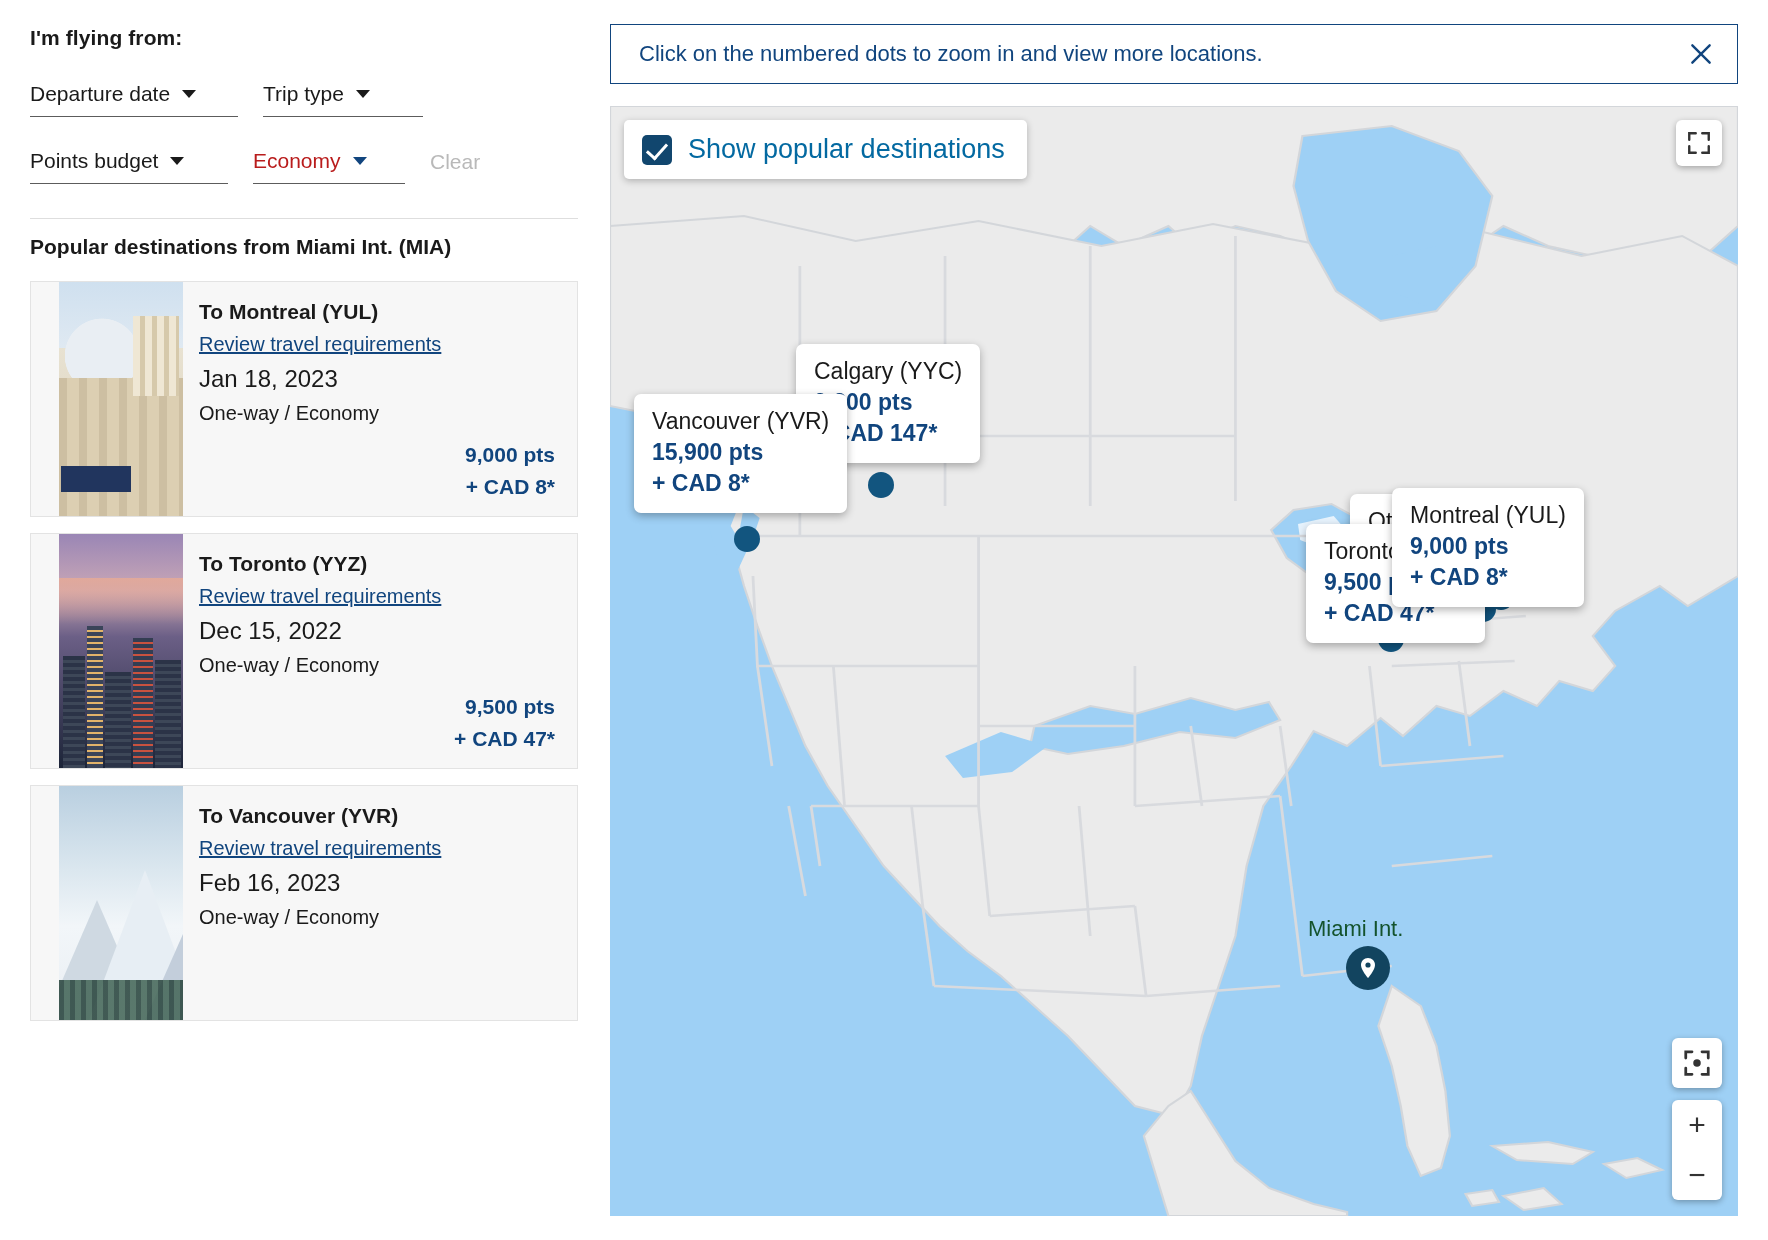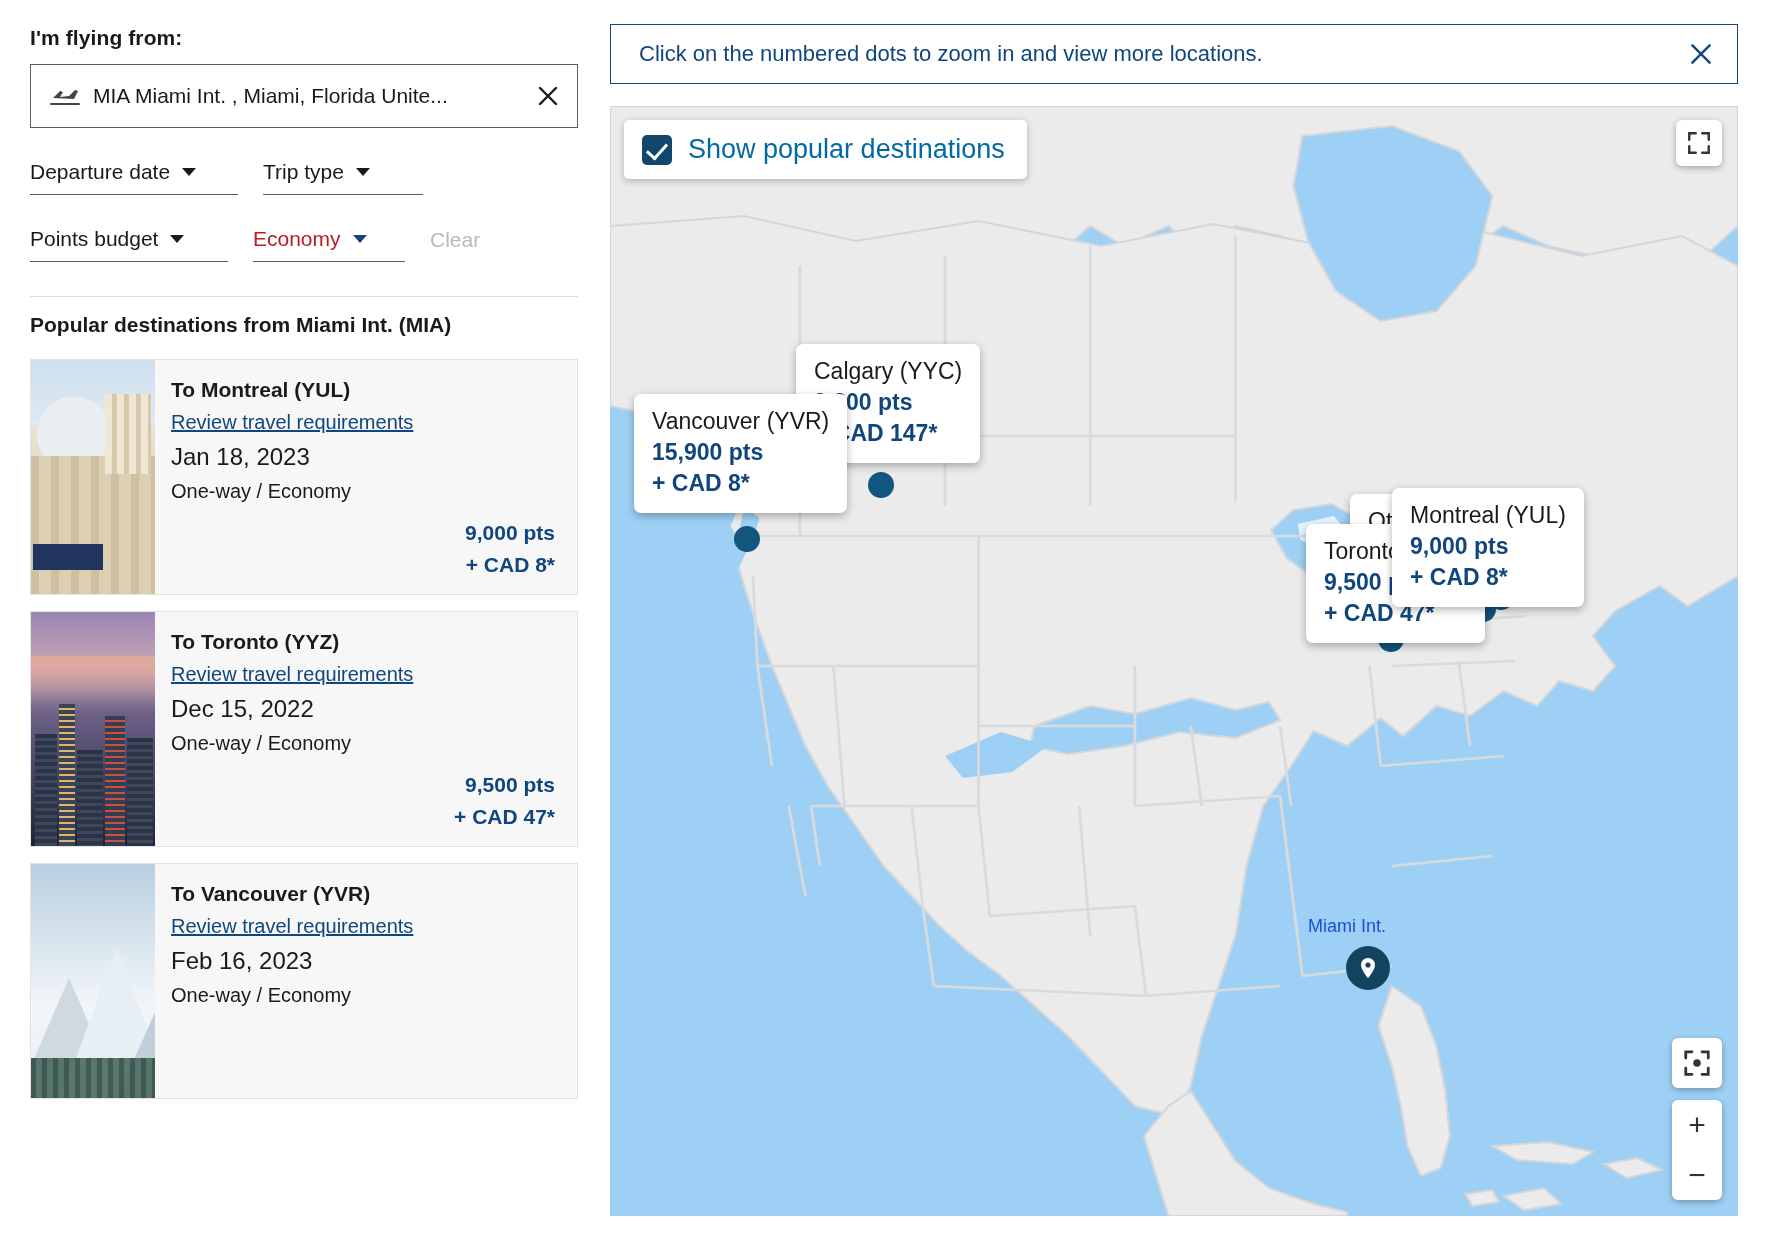--- a/index.html
+++ b/index.html
@@ -102,20 +102,21 @@
 
   .cards { margin-top: 22px; }
   .dest-card {
     display: flex;
     background: #f7f7f7;
     border: 1px solid #e3e3e3;
     height: 236px;
     margin-bottom: 16px;
     cursor: pointer;
     overflow: hidden;
+    padding-left: 28px;
   }
   .card-thumb {
     width: 124px;
     flex: 0 0 124px;
     position: relative;
     overflow: hidden;
   }
   .card-body {
     flex: 1 1 auto;
     position: relative;
@@ -324,47 +325,35 @@
   .origin-pin {
     position: absolute;
     width: 44px; height: 44px;
     background: #12445f;
     border-radius: 50%;
     z-index: 18;
     display:flex; align-items:center; justify-content:center;
   }
   .origin-label {
     position:absolute;
-    font-size: 18px;
-    color: #1d4ed8;
+    font-size: 22px;
+    color: #14532d;
     z-index: 18;
     white-space: nowrap;
   }
 </style>
 </head>
 <body>
 
 <div class="page">
 
   <div class="left-panel">
 
     <div class="flying-from-label">I'm flying from:</div>
 
-    <div class="origin-field">
-      <svg class="plane-icon" viewBox="0 0 34 24">
-        <path d="M2 20 H30" stroke="#444" stroke-width="2" fill="none" stroke-linecap="round"></path>
-        <path d="M4 14 L11 7 L14 8 L11 13 L20 12 L26 6 L29 7 L25 15 Z" fill="#444"></path>
-      </svg>
-      <div class="origin-text">MIA Miami Int. , Miami, Florida Unite...</div>
-      <div class="clear-x">
-        <svg width="24" height="24" viewBox="0 0 24 24">
-            <path d="M4 4 L20 20 M20 4 L4 20" stroke="#1a1a1a" stroke-width="2.4" stroke-linecap="round"></path>
-          </svg>
-      </div>
-    </div>
 
     <div class="filters-row">
       <div class="filter filter-w1">
         <span class="label">Departure date</span>
         <span class="caret"></span>
       </div>
       <div class="filter filter-w2">
         <span class="label">Trip type</span>
         <span class="caret"></span>
       </div>

